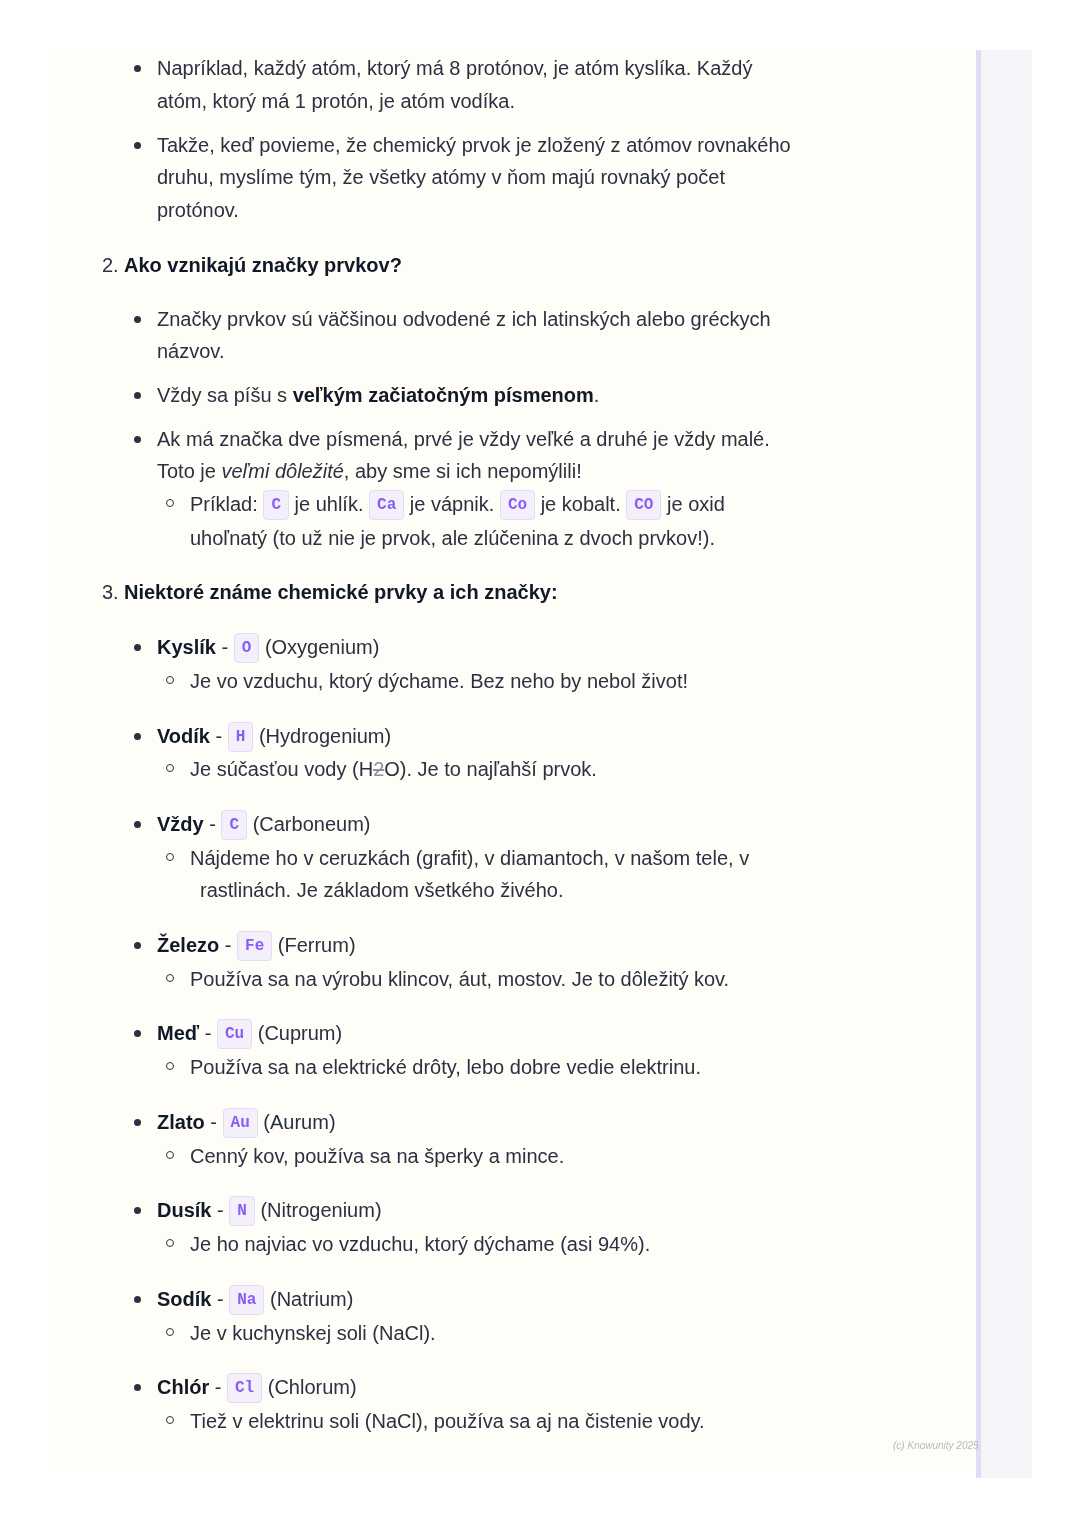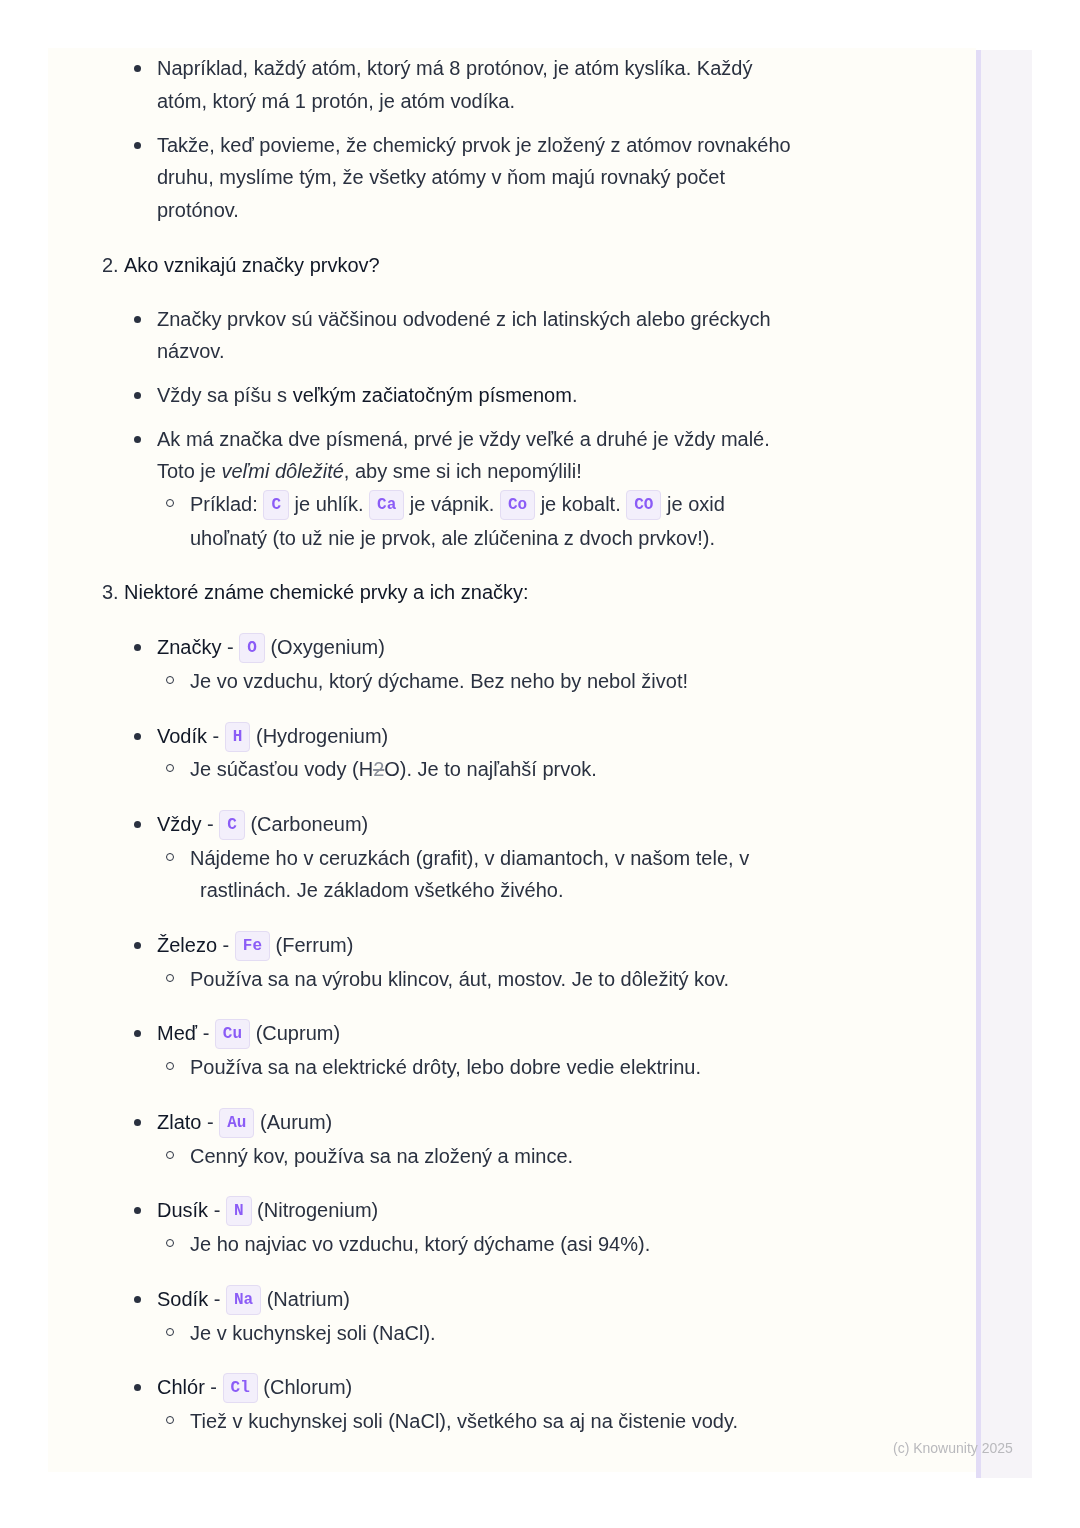--- a/index.html
+++ b/index.html
@@ -16,38 +16,38 @@
     position: absolute; left: 976px; top: 50px; width: 56px; height: 1428px;
     background: #f6f4f8;
   }
   .side-rail .accent {
     position: absolute; left: 0; top: 0; width: 5px; height: 100%; background: #e2dcf6;
   }
   .content { position: absolute; left: 0; top: 0; width: 100%; }
   .line {
     position: absolute; font-size: 20px; line-height: 33px; white-space: nowrap; color: #2a3140;
   }
-  .bold { font-weight: normal; color: #111827; }
+  .bold { font-weight: bold; color: #111827; }
   .ital { font-style: italic; }
   .disc {
     position: absolute; width: 7px; height: 7px; border-radius: 50%; background: #2a3140;
   }
   .circ {
     position: absolute; width: 6px; height: 6px; border-radius: 50%; border: 1.6px solid #2a3140; box-sizing: content-box;
   }
   .num { position: absolute; font-size: 20px; line-height: 33px; color: #2a3140; }
   .chip {
     display: inline-block; font-family: "Liberation Mono", "DejaVu Sans Mono", monospace;
     font-size: 16px; font-weight: bold; color: #8b5cf6; background: #f3effb;
     border: 1px solid #e3dcf3; border-radius: 4px; padding: 0 7px; line-height: 28px;
     vertical-align: middle; position: relative; top: -1px;
   }
   .strike2 { text-decoration: line-through; color: #8a8f99; }
   .footer {
-    position: absolute; left: 893px; top: 1440px; font-size: 14px; color: #b9b9bd; white-space: nowrap;
+    position: absolute; left: 893px; top: 1440px; font-size: 10px; color: #b9b9bd; white-space: nowrap; font-style: italic;
   }
 </style>
 </head>
 <body>
 
 <div class="panel"></div>
 <div class="side-rail">
   <div class="accent"></div>
 </div>
 
@@ -92,21 +92,21 @@
     <span class="chip">CO</span>
     <span>je oxid</span>
   </div>
   <div class="line" style="left:190px;top:522px">uhoľnatý (to už nie je prvok, ale zlúčenina z dvoch prvkov!).</div>
 
   <div class="num" style="left:102px;top:576px">3.</div>
   <div class="line bold" style="left:124px;top:576px">Niektoré známe chemické prvky a ich značky:</div>
 
   <div class="disc" style="left:134px;top:644px"></div>
   <div class="line" style="left:157px;top:631px">
-    <span class="bold">Značky</span> - <span class="chip">O</span> <span>(Oxygenium)</span>
+    <span class="bold">Kyslík</span> - <span class="chip">O</span> <span>(Oxygenium)</span>
   </div>
   <div class="circ" style="left:166px;top:676px"></div>
   <div class="line" style="left:190px;top:665px">Je vo vzduchu, ktorý dýchame. Bez neho by nebol život!</div>
 
   <div class="disc" style="left:134px;top:733px"></div>
   <div class="line" style="left:157px;top:720px">
     <span class="bold">Vodík</span> - <span class="chip">H</span> <span>(Hydrogenium)</span>
   </div>
   <div class="circ" style="left:166px;top:764px"></div>
   <div class="line" style="left:190px;top:753px">
@@ -133,38 +133,38 @@
     <span class="bold">Meď</span> - <span class="chip">Cu</span> <span>(Cuprum)</span>
   </div>
   <div class="circ" style="left:166px;top:1062px"></div>
   <div class="line" style="left:190px;top:1051px">Používa sa na elektrické drôty, lebo dobre vedie elektrinu.</div>
 
   <div class="disc" style="left:134px;top:1119px"></div>
   <div class="line" style="left:157px;top:1106px">
     <span class="bold">Zlato</span> - <span class="chip">Au</span> <span>(Aurum)</span>
   </div>
   <div class="circ" style="left:166px;top:1151px"></div>
-  <div class="line" style="left:190px;top:1140px">Cenný kov, používa sa na zložený a mince.</div>
+  <div class="line" style="left:190px;top:1140px">Cenný kov, používa sa na šperky a mince.</div>
 
   <div class="disc" style="left:134px;top:1207px"></div>
   <div class="line" style="left:157px;top:1194px">
     <span class="bold">Dusík</span> - <span class="chip">N</span> <span>(Nitrogenium)</span>
   </div>
   <div class="circ" style="left:166px;top:1239px"></div>
   <div class="line" style="left:190px;top:1228px">Je ho najviac vo vzduchu, ktorý dýchame (asi 94%).</div>
 
   <div class="disc" style="left:134px;top:1296px"></div>
   <div class="line" style="left:157px;top:1283px">
     <span class="bold">Sodík</span> - <span class="chip">Na</span> <span>(Natrium)</span>
   </div>
   <div class="circ" style="left:166px;top:1328px"></div>
   <div class="line" style="left:190px;top:1317px">Je v kuchynskej soli (NaCl).</div>
 
   <div class="disc" style="left:134px;top:1384px"></div>
   <div class="line" style="left:157px;top:1371px">
     <span class="bold">Chlór</span> - <span class="chip">Cl</span> <span>(Chlorum)</span>
   </div>
   <div class="circ" style="left:166px;top:1416px"></div>
-  <div class="line" style="left:190px;top:1405px">Tiež v kuchynskej soli (NaCl), všetkého sa aj na čistenie vody.</div>
+  <div class="line" style="left:190px;top:1405px">Tiež v elektrinu soli (NaCl), používa sa aj na čistenie vody.</div>
 
 </div>
 
 <div class="footer">(c) Knowunity 2025</div>
 
 </body></html>

